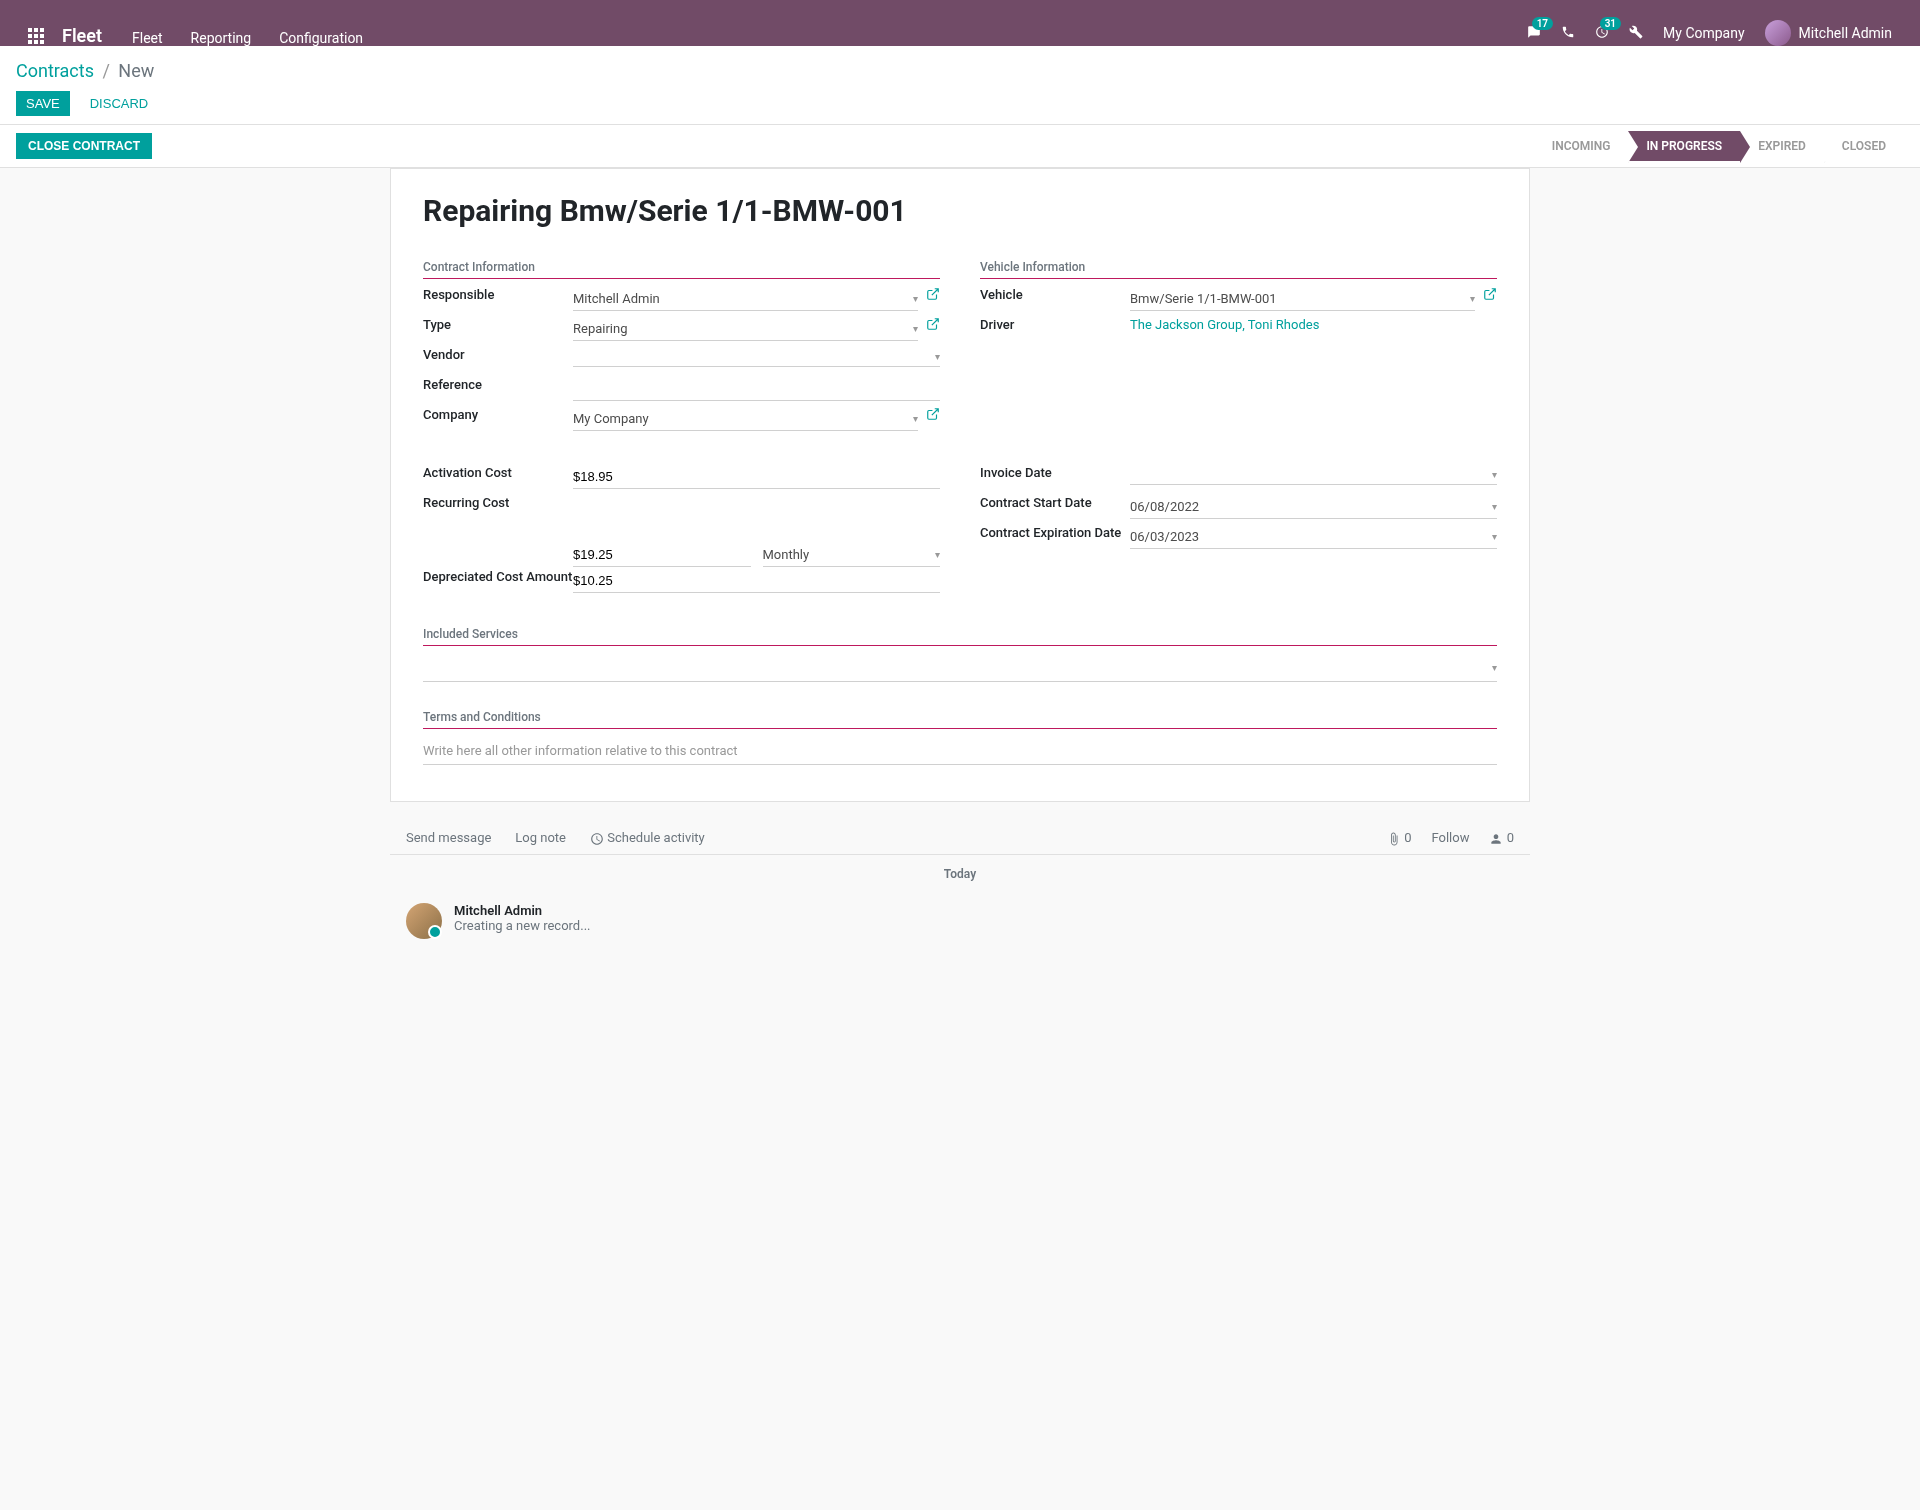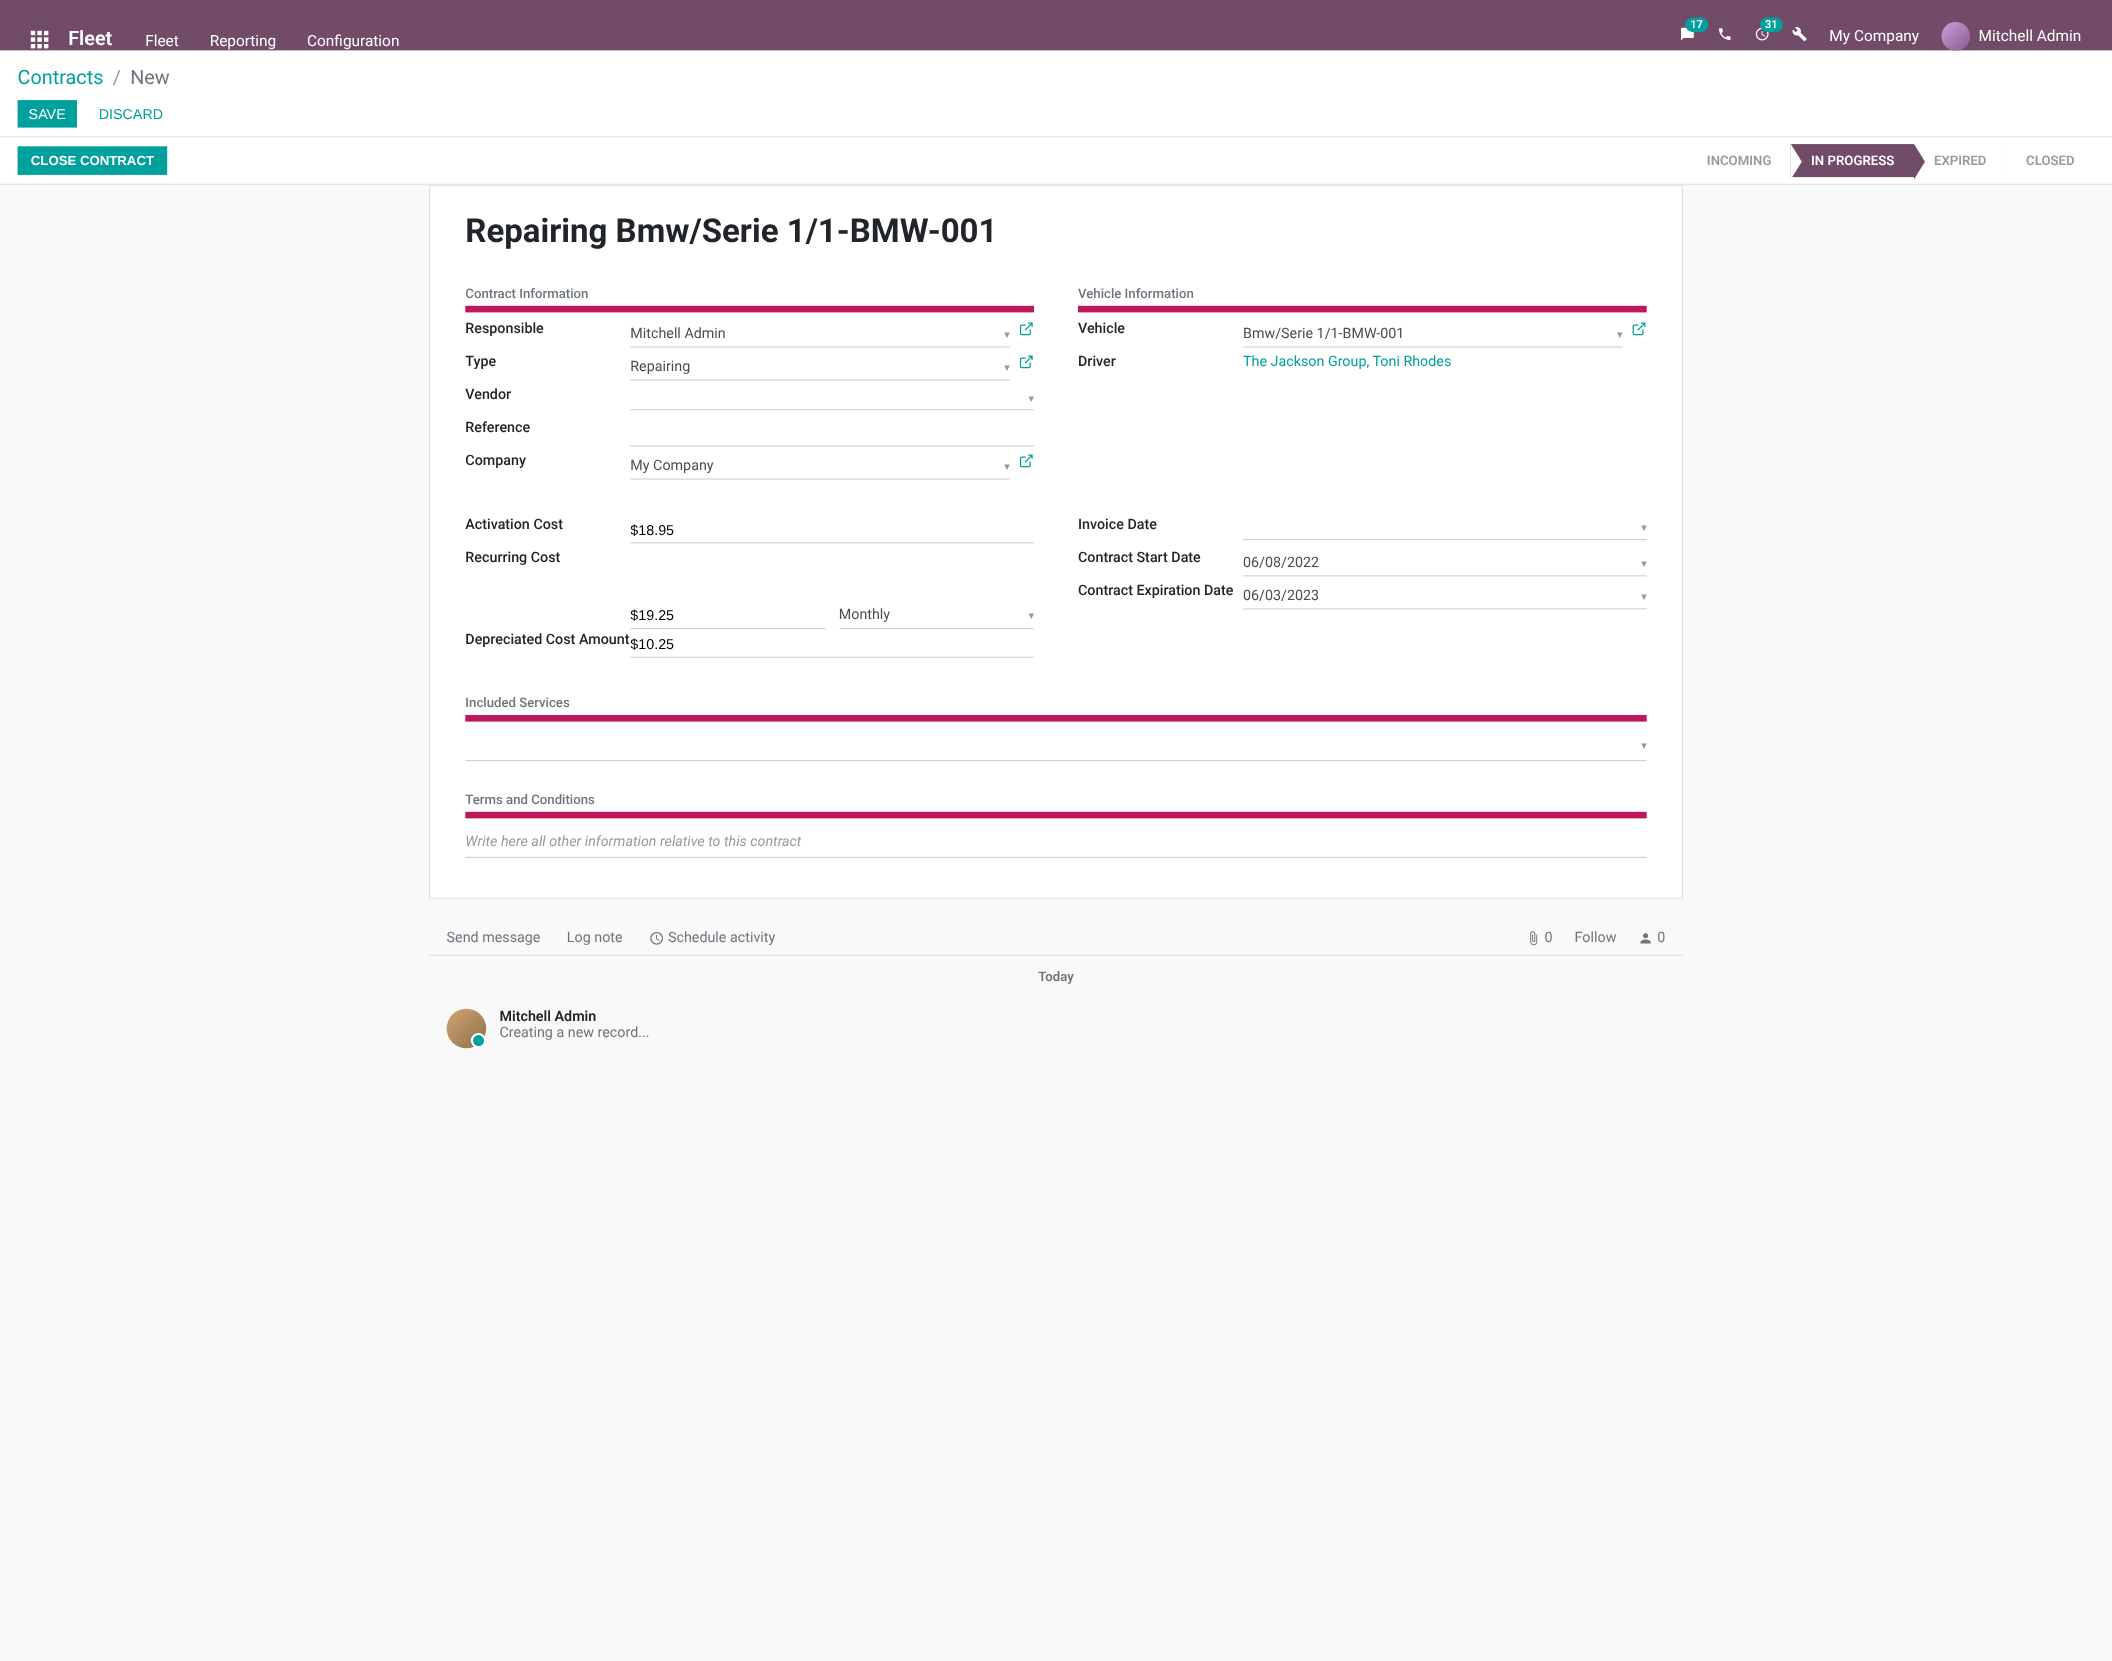--- a/index.html
+++ b/index.html
@@ -31,32 +31,32 @@
 .status-spacer { flex: 1; }
 .status-bar { display: flex; }
 .status-step { padding: 8px 18px; font-size: 12px; font-weight: 600; color: #999; position: relative; cursor: pointer; background: #fff; }
 .status-step.active { background: #714b67; color: #fff; }
 .status-step::after { content: ''; position: absolute; right: -10px; top: 0; width: 0; height: 0; border-top: 16px solid transparent; border-bottom: 16px solid transparent; border-left: 10px solid #fff; z-index: 1; }
 .status-step.active::after { border-left-color: #714b67; }
 .status-step::before { content: ''; position: absolute; right: -11px; top: 0; width: 0; height: 0; border-top: 16px solid transparent; border-bottom: 16px solid transparent; border-left: 11px solid #ddd; z-index: 0; }
 .status-step:last-child::after, .status-step:last-child::before { display: none; }
 .form-container { max-width: 1140px; margin: 0 auto; background: #fff; border: 1px solid #e0e0e0; margin-top: 0; padding: 24px 32px 36px; }
 .form-title { font-size: 30px; font-weight: 700; color: #212529; margin-bottom: 32px; }
-.section-header { font-size: 12px; color: #6c757d; font-weight: 500; margin-bottom: 8px; border-bottom: 6px solid #be185d; padding-bottom: 4px; }
+.section-header { font-size: 12px; color: #6c757d; font-weight: 500; margin-bottom: 8px; border-bottom: 1px solid #be185d; padding-bottom: 4px; }
 .form-grid { display: grid; grid-template-columns: 1fr 1fr; gap: 0 40px; }
 .field-row { display: flex; align-items: flex-start; min-height: 28px; margin-bottom: 2px; }
 .field-label { width: 150px; font-size: 13px; font-weight: 500; color: #212529; flex-shrink: 0; }
 .field-input { flex: 1; border: none; border-bottom: 1px solid #d0d0d0; padding: 4px 0; font-size: 13px; color: #4c4c4c; background: transparent; display: flex; align-items: center; justify-content: space-between; }
 .field-input input { border: none; width: 100%; font-size: 13px; background: transparent; outline: none; }
 .field-link { color: #00a09d; cursor: pointer; }
 .caret { color: #999; font-size: 10px; cursor: pointer; }
 .ext-link { color: #00a09d; margin-left: 8px; cursor: pointer; flex-shrink: 0; }
 .full-width { grid-column: 1 / -1; }
 .full-width .field-input { min-height: 28px; width: 100%; }
-.terms-placeholder { color: #999; font-size: 13px; padding: 6px 0; border-bottom: 1px solid #d0d0d0; font-style: italic; }
+.terms-placeholder { color: #999; font-size: 13px; padding: 6px 0; border-bottom: 1px solid #d0d0d0; }
 .section-gap { margin-top: 28px; }
 .recurring-wrap { display: flex; gap: 12px; flex: 1; }
 .recurring-wrap .field-input { flex: 1; margin-top: 48px; }
 .chatter { max-width: 1140px; margin: 20px auto 0; }
 .chatter-top { display: flex; align-items: center; padding: 8px 16px; border-bottom: 1px solid #e0e0e0; gap: 24px; font-size: 13px; color: #6c757d; }
 .chatter-top .chatter-action { cursor: pointer; }
 .chatter-top-spacer { flex: 1; }
 .chatter-meta { display: flex; gap: 20px; align-items: center; color: #6c757d; }
 .chatter-date { text-align: center; font-size: 12px; font-weight: 600; color: #6c757d; margin: 12px 0; }
 .message { display: flex; gap: 12px; padding: 10px 16px; background: #f9f9f9; border-radius: 2px; }

